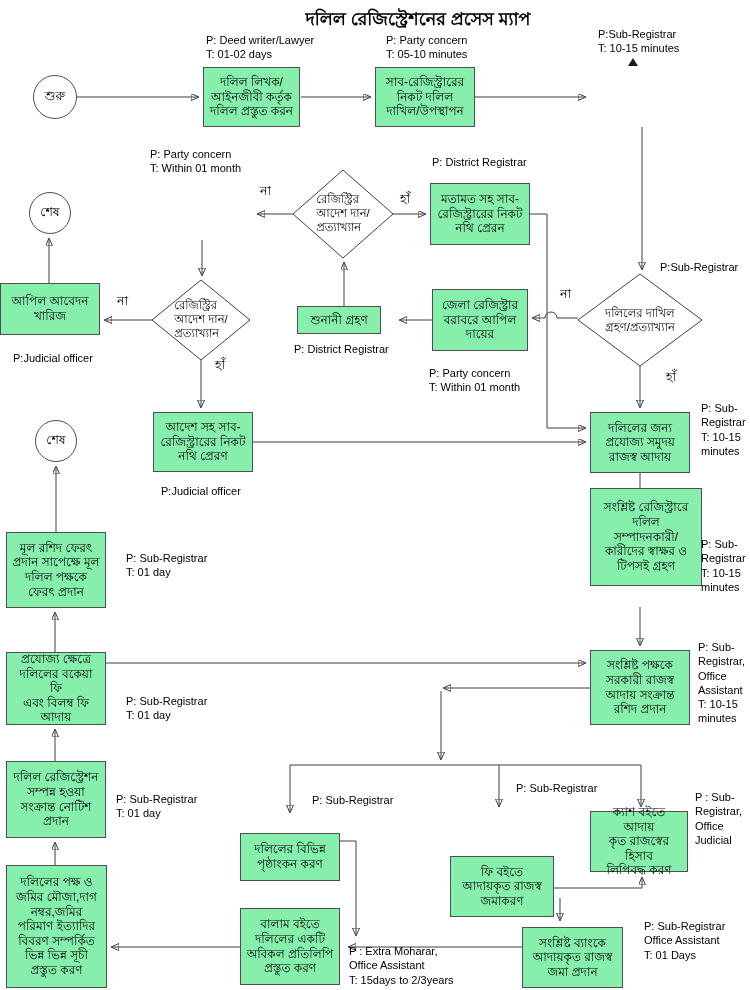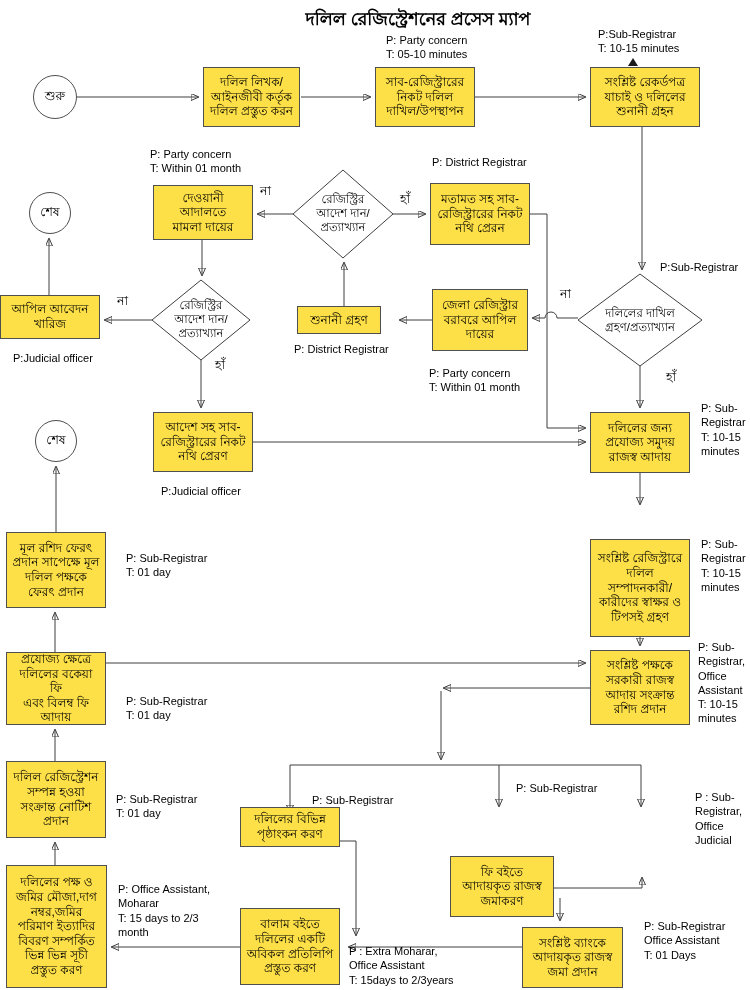--- a/index.html
+++ b/index.html
@@ -5,33 +5,33 @@
   html,body{margin:0;padding:0;background:#fff;}
   #canvas{
     position:relative;width:750px;height:990px;background:#fff;overflow:hidden;
     font-family:"Liberation Sans",sans-serif;color:#000;
   }
   #title{
     position:absolute;left:0;top:6px;width:100%;text-align:center;
     font-size:17.5px;font-weight:bold;padding-left:43px;
   }
   .box{
-    position:absolute;border:1px solid #4f4f4f;background:#fde047;
+    position:absolute;border:1px solid #4f4f4f;background:#86efac;
     display:flex;align-items:center;justify-content:center;text-align:center;
     font-size:12px;line-height:1.22;white-space:pre-line;padding:5px;box-sizing:border-box;
     z-index:2;
   }
   .circle{
     position:absolute;border:1px solid #4f4f4f;background:#fff;border-radius:50%;
     display:flex;align-items:center;justify-content:center;
     font-size:12.5px;z-index:2;box-sizing:border-box;
   }
   .dtext{
     position:absolute;display:flex;align-items:center;justify-content:center;
-    text-align:center;font-size:11.5px;line-height:1.2;white-space:pre-line;z-index:2;
+    text-align:left;font-size:11.5px;line-height:1.2;white-space:pre-line;z-index:2;
   }
   .ann{
     position:absolute;font-size:11px;line-height:1.3;white-space:pre-line;
     text-align:left;z-index:3;
   }
   .yn{position:absolute;font-size:12.5px;z-index:3;}
   #wires{position:absolute;left:0;top:0;z-index:1;}
   #wires path, #wires line{stroke:#3f3f3f;stroke-width:1;fill:none;}
   #wires polygon{fill:#1a1a1a;stroke:none;}
 </style>
@@ -106,66 +106,64 @@
   <div class="circle" style="left:33px;top:75px;width:44px;height:44px">শুরু</div>
   <div class="circle" style="left:29px;top:192px;width:42px;height:42px">শেষ</div>
   <div class="circle" style="left:35px;top:420px;width:42px;height:42px">শেষ</div>
 
   <div class="box" style="left:203px;top:67px;width:97px;height:60px">দলিল লিখক/
 আইনজীবী কর্তৃক
 দলিল প্রস্তুত করন</div>
   <div class="box" style="left:375px;top:67px;width:100px;height:60px">সাব-রেজিস্ট্রারের
 নিকট দলিল
 দাখিল/উপস্থাপন</div>
-  <div class="box" style="left:590px;top:67px;width:110px;height:60px">সংশ্লিষ্ট রেকর্ডপত্র
-যাচাই ও দলিলের
-শুনানী গ্রহন</div>
-  <div class="box" style="left:153px;top:185px;width:100px;height:55px">দেওয়ানী আদালতে
-মামলা দায়ের</div>
   <div class="box" style="left:430px;top:183px;width:100px;height:62px">মতামত সহ সাব-
 রেজিস্ট্রারের নিকট
 নথি প্রেরন</div>
-  <div class="box" style="left:0px;top:295px;width:100px;height:44px">আপিল আবেদন
+  <div class="box" style="left:0px;top:283px;width:100px;height:52px">আপিল আবেদন
 খারিজ</div>
   <div class="box" style="left:297px;top:306px;width:84px;height:28px">শুনানী গ্রহণ</div>
   <div class="box" style="left:432px;top:289px;width:96px;height:62px">জেলা রেজিস্ট্রার
 বরাবরে আপিল
 দায়ের</div>
   <div class="box" style="left:153px;top:412px;width:100px;height:60px">আদেশ সহ সাব-
 রেজিস্ট্রারের নিকট
 নথি প্রেরণ</div>
   <div class="box" style="left:590px;top:412px;width:100px;height:61px">দলিলের জন্য
 প্রযোজ্য সমুদয়
 রাজস্ব আদায়</div>
-  <div class="box" style="left:590px;top:539px;width:100px;height:98px">সংশ্লিষ্ট রেজিস্ট্রারে
+  <div class="box" style="left:590px;top:488px;width:112px;height:98px">সংশ্লিষ্ট রেজিস্ট্রারে
 দলিল
 সম্পাদনকারী/
 কারীদের স্বাক্ষর ও
 টিপসই গ্রহণ</div>
   <div class="box" style="left:6px;top:532px;width:100px;height:76px">মূল রশিদ ফেরৎ
 প্রদান সাপেক্ষে মূল
 দলিল পক্ষকে
 ফেরৎ প্রদান</div>
   <div class="box" style="left:590px;top:650px;width:100px;height:75px">সংশ্লিষ্ট পক্ষকে
 সরকারী রাজস্ব
 আদায় সংক্রান্ত
 রশিদ প্রদান</div>
   <div class="box" style="left:6px;top:652px;width:100px;height:73px">প্রযোজ্য ক্ষেত্রে
 দলিলের বকেয়া ফি
 এবং বিলম্ব ফি
 আদায়</div>
   <div class="box" style="left:6px;top:761px;width:100px;height:77px">দলিল রেজিস্ট্রেশন
 সম্পন্ন হওয়া
 সংক্রান্ত নোটিশ
 প্রদান</div>
-  <div class="box" style="left:240px;top:807px;width:100px;height:40px">দলিলের বিভিন্ন
+  <div class="box" style="left:240px;top:833px;width:100px;height:48px">দলিলের বিভিন্ন
 পৃষ্ঠাংকন করণ</div>
   <div class="box" style="left:450px;top:856px;width:104px;height:61px">ফি বইতে
 আদায়কৃত রাজস্ব
 জমাকরণ</div>
+  <div class="box" style="left:590px;top:811px;width:98px;height:61px">ক্যাশ বইতে আদায়
+কৃত রাজস্বের হিসাব
+লিপিবদ্ধ করণ</div>
   <div class="box" style="left:6px;top:865px;width:101px;height:123px">দলিলের পক্ষ ও
 জমির মৌজা,দাগ
 নম্বর,জমির
 পরিমাণ ইত্যাদির
 বিবরণ সম্পর্কিত
 ভিন্ন ভিন্ন সূচী
 প্রস্তুত করণ</div>
   <div class="box" style="left:240px;top:908px;width:100px;height:77px">বালাম বইতে
 দলিলের একটি
 অবিকল প্রতিলিপি
@@ -183,20 +181,22 @@
   <div class="dtext" style="left:584px;top:303px;width:112px;height:36px">দলিলের দাখিল
 গ্রহণ/প্রত্যাখ্যান</div>
 
   <div class="yn" style="left:260px;top:182px">না</div>
   <div class="yn" style="left:400px;top:190px">হাঁ</div>
   <div class="yn" style="left:117px;top:292px">না</div>
   <div class="yn" style="left:215px;top:356px">হাঁ</div>
   <div class="yn" style="left:560px;top:285px">না</div>
   <div class="yn" style="left:666px;top:368px">হাঁ</div>
 
+  <div class="ann" style="left:206px;top:33px">P: Deed writer/Lawyer
+T: 01-02 days</div>
   <div class="ann" style="left:386px;top:33px">P: Party concern
 T: 05-10 minutes</div>
   <div class="ann" style="left:598px;top:27px">P:Sub-Registrar
 T: 10-15 minutes</div>
   <div class="ann" style="left:150px;top:147px">P: Party concern
 T: Within 01 month</div>
   <div class="ann" style="left:432px;top:155px">P: District Registrar</div>
   <div class="ann" style="left:660px;top:260px">P:Sub-Registrar</div>
   <div class="ann" style="left:294px;top:342px">P: District Registrar</div>
   <div class="ann" style="left:429px;top:366px">P: Party concern
@@ -222,24 +222,20 @@
 T: 10-15
 minutes</div>
   <div class="ann" style="left:116px;top:792px">P: Sub-Registrar
 T: 01 day</div>
   <div class="ann" style="left:312px;top:793px">P: Sub-Registrar</div>
   <div class="ann" style="left:516px;top:781px">P: Sub-Registrar</div>
   <div class="ann" style="left:695px;top:790px">P : Sub-
 Registrar,
 Office
 Judicial</div>
-  <div class="ann" style="left:118px;top:882px">P: Office Assistant,
-Moharar
-T: 15 days to 2/3
-month</div>
   <div class="ann" style="left:349px;top:944px">P : Extra Moharar,
 Office Assistant
 T: 15days to 2/3years</div>
   <div class="ann" style="left:644px;top:919px">P: Sub-Registrar
 Office Assistant
 T: 01 Days</div>
 
 </div>
 
 </body></html>

